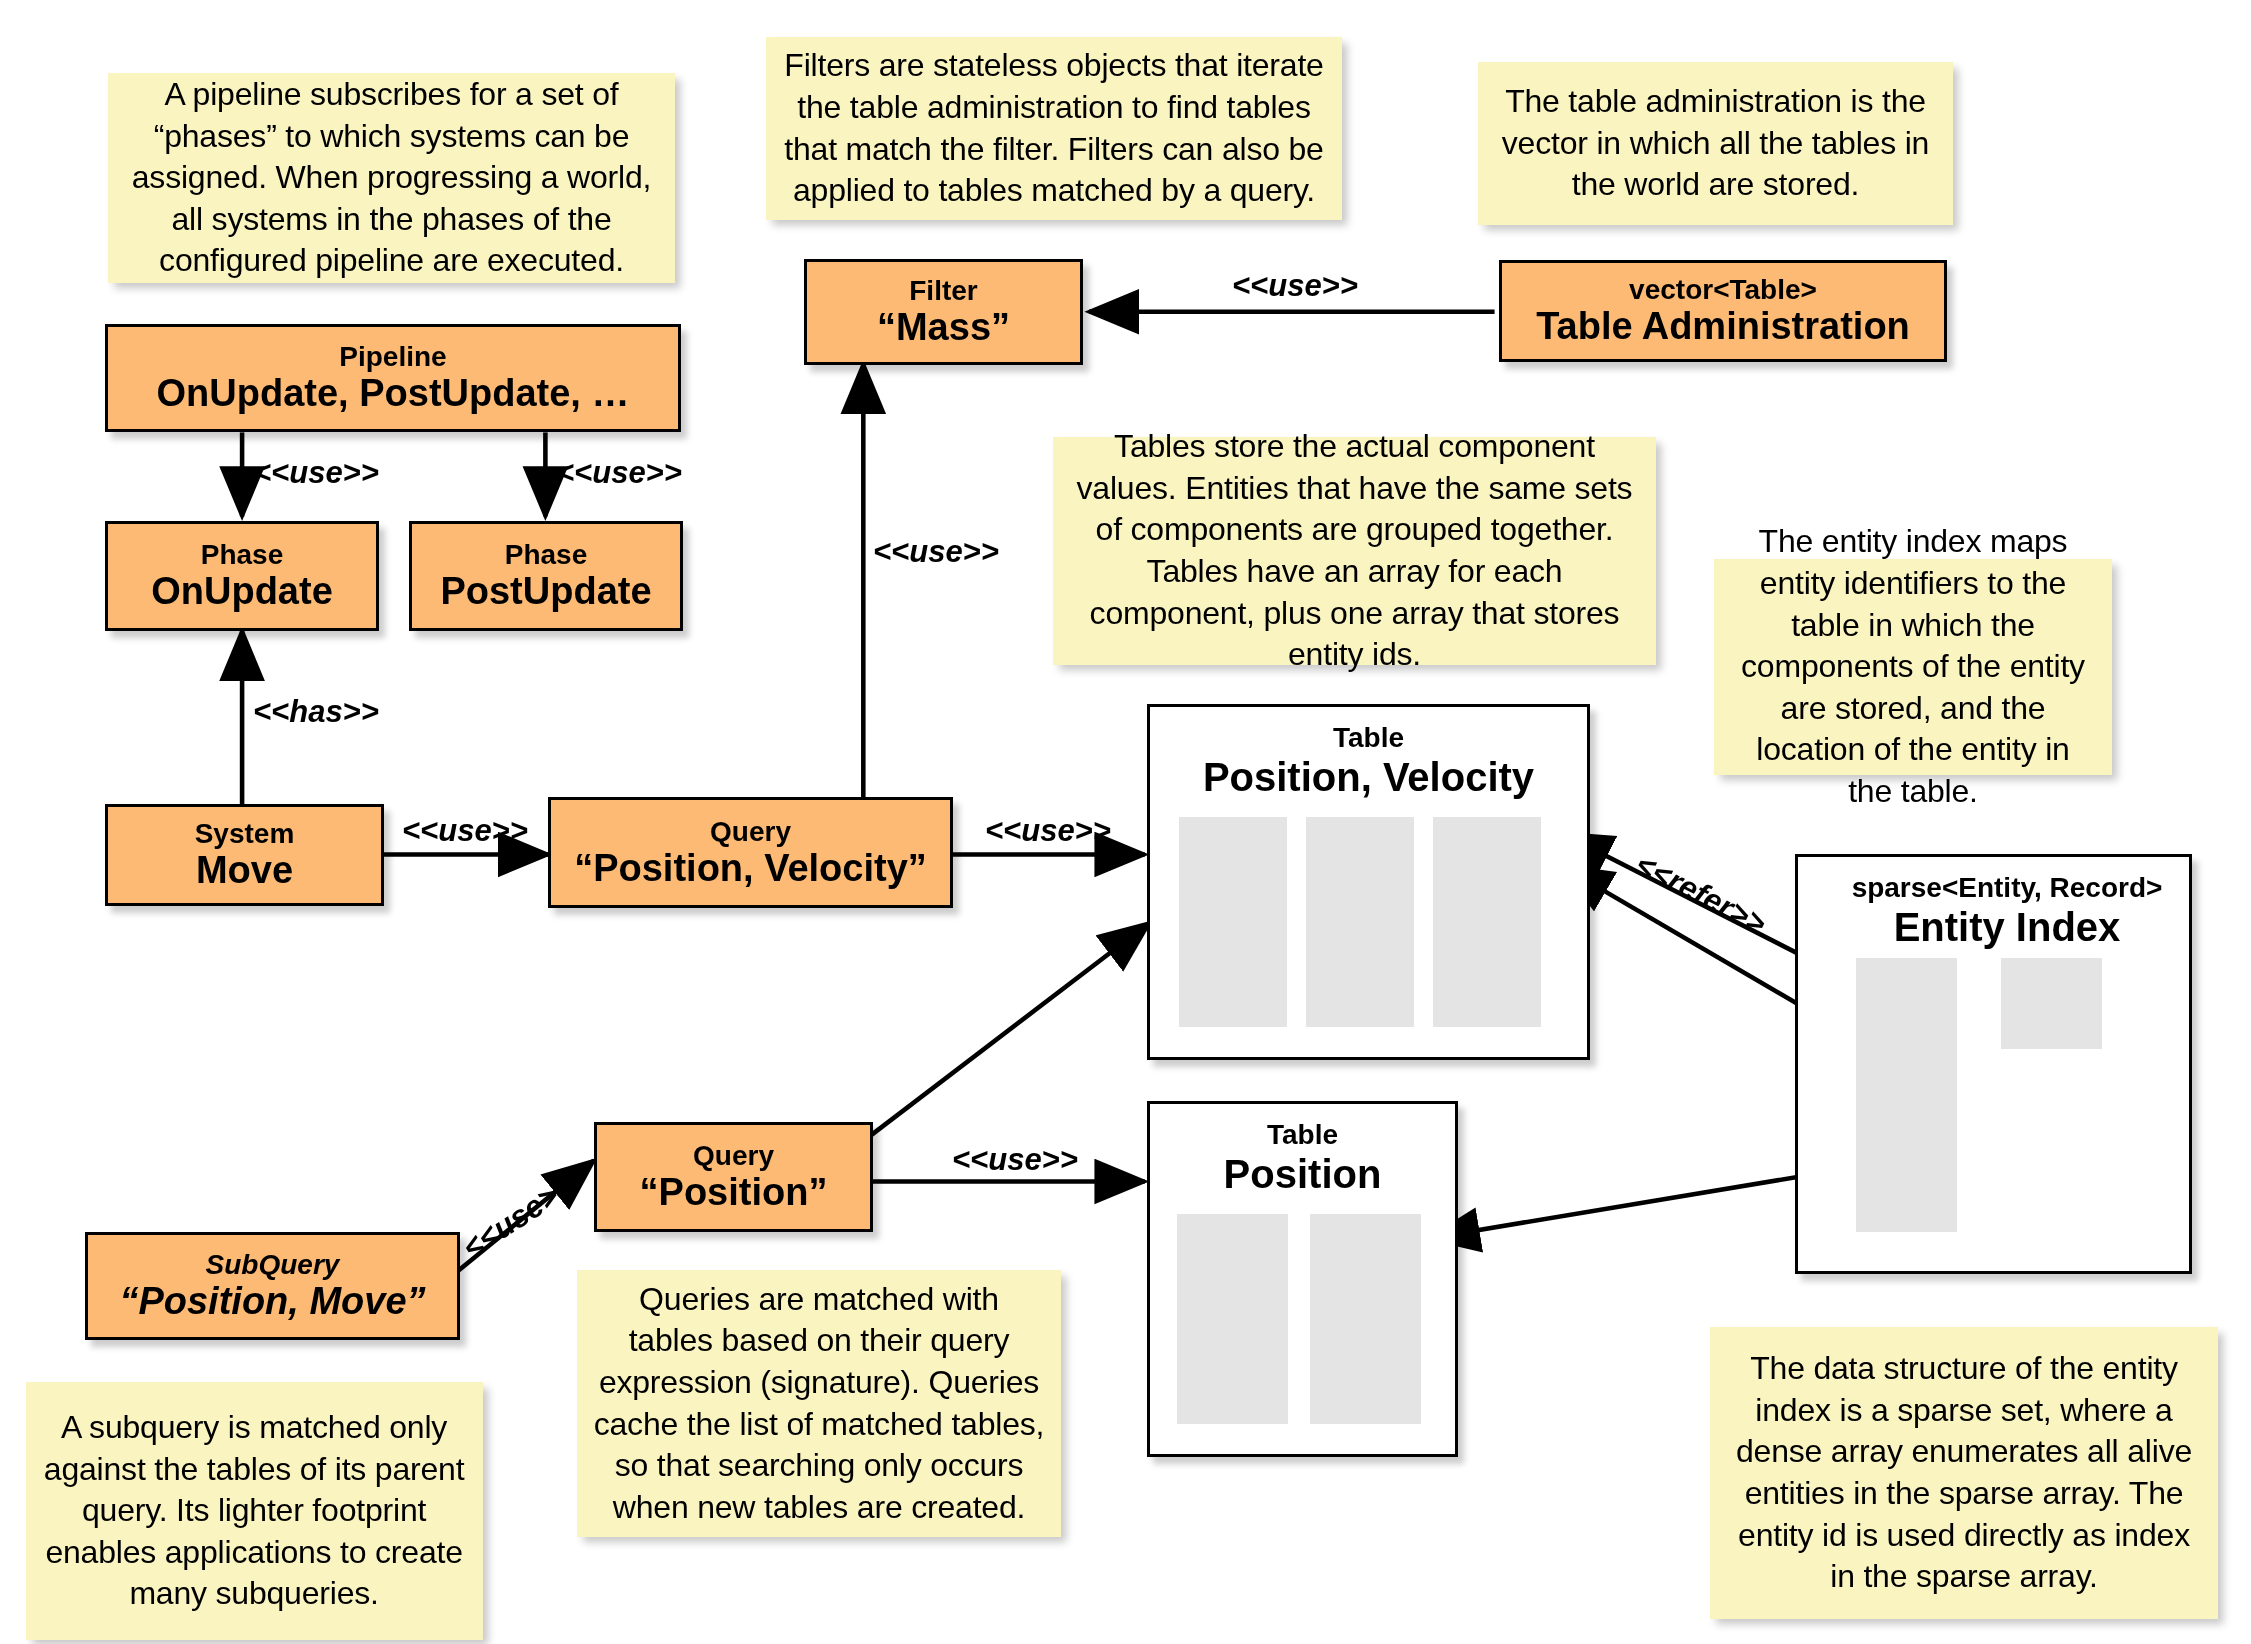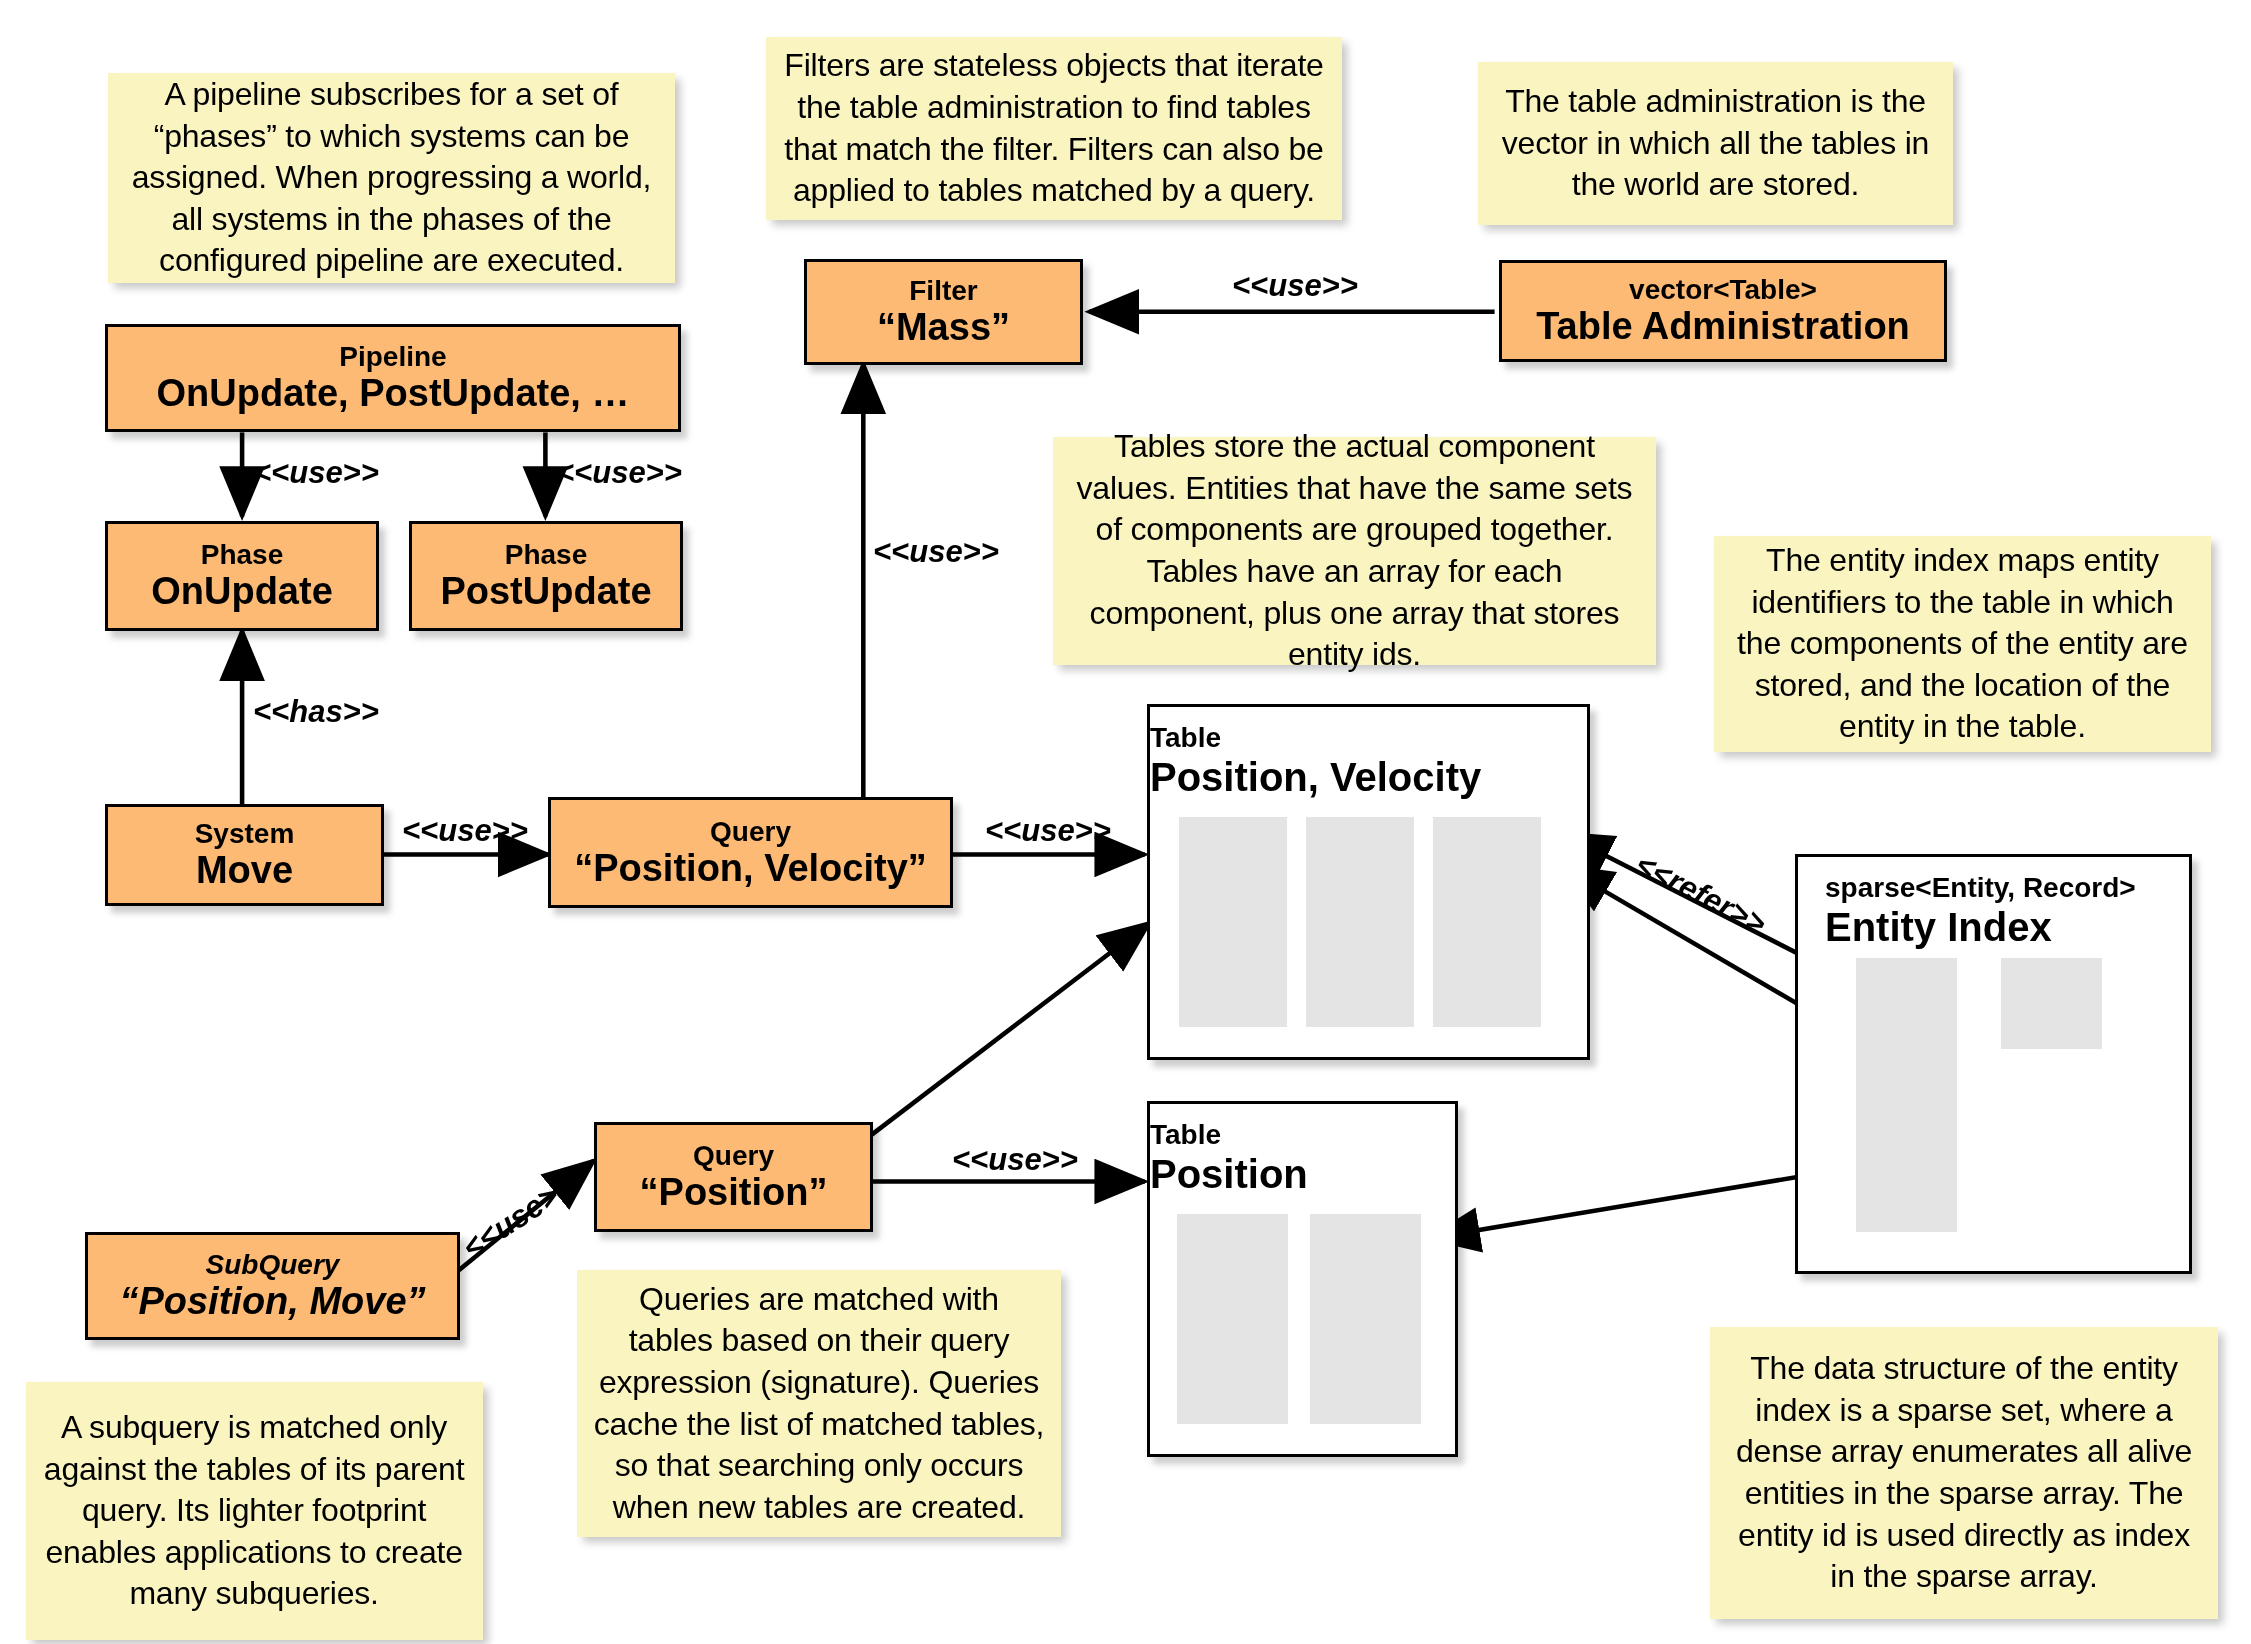--- a/index.html
+++ b/index.html
@@ -57,20 +57,21 @@
   }
   
   .tablebox{
     position:absolute;
     background:#ffffff;
     border:3.7px solid #000;
     box-sizing:border-box;
     box-shadow:6.4px 7.3px 6.4px rgba(0,0,0,0.20);
   }
   .tablebox .hdr{
+    text-align:center;
     padding-top:14.6px;
   }
   .tablebox .hdr .stereo{
     font-size:28px;font-weight:700;line-height:1.15;
   }
   .tablebox .hdr .title{
     font-size:40px;font-weight:700;line-height:1.15;
   }
   .cols{
     position:absolute;
@@ -153,21 +154,21 @@
   </div>
 
   <div class="note" style="left:1478px;top:62px;width:475px;height:163px;">
     <span>The table administration is the vector in which all the tables in the world are stored.</span>
   </div>
 
   <div class="note" style="left:1053px;top:437px;width:603px;height:228px;">
     <span>Tables store the actual component values. Entities that have the same sets of components are grouped together. Tables have an array for each component, plus one array that stores entity ids.</span>
   </div>
 
-  <div class="note" style="left:1714px;top:536px;width:497px;height:216px;align-items:center;">
+  <div class="note" style="left:1714px;top:559px;width:398px;height:216px;align-items:center;">
     <span>The entity index maps entity identifiers to the table in which the components of the entity are stored, and the location of the entity in the table.</span>
   </div>
 
 
   <div class="note" style="left:577px;top:1270px;width:484px;height:267px;">
     <span>Queries are matched with tables based on their query expression (signature). Queries cache the list of matched tables, so that searching only occurs when new tables are created.</span>
   </div>
 
   <div class="note" style="left:25.6px;top:1382px;width:457px;height:258px;">
     <span>A subquery is matched only against the tables of its parent query. Its lighter footprint enables applications to create many subqueries.</span>

